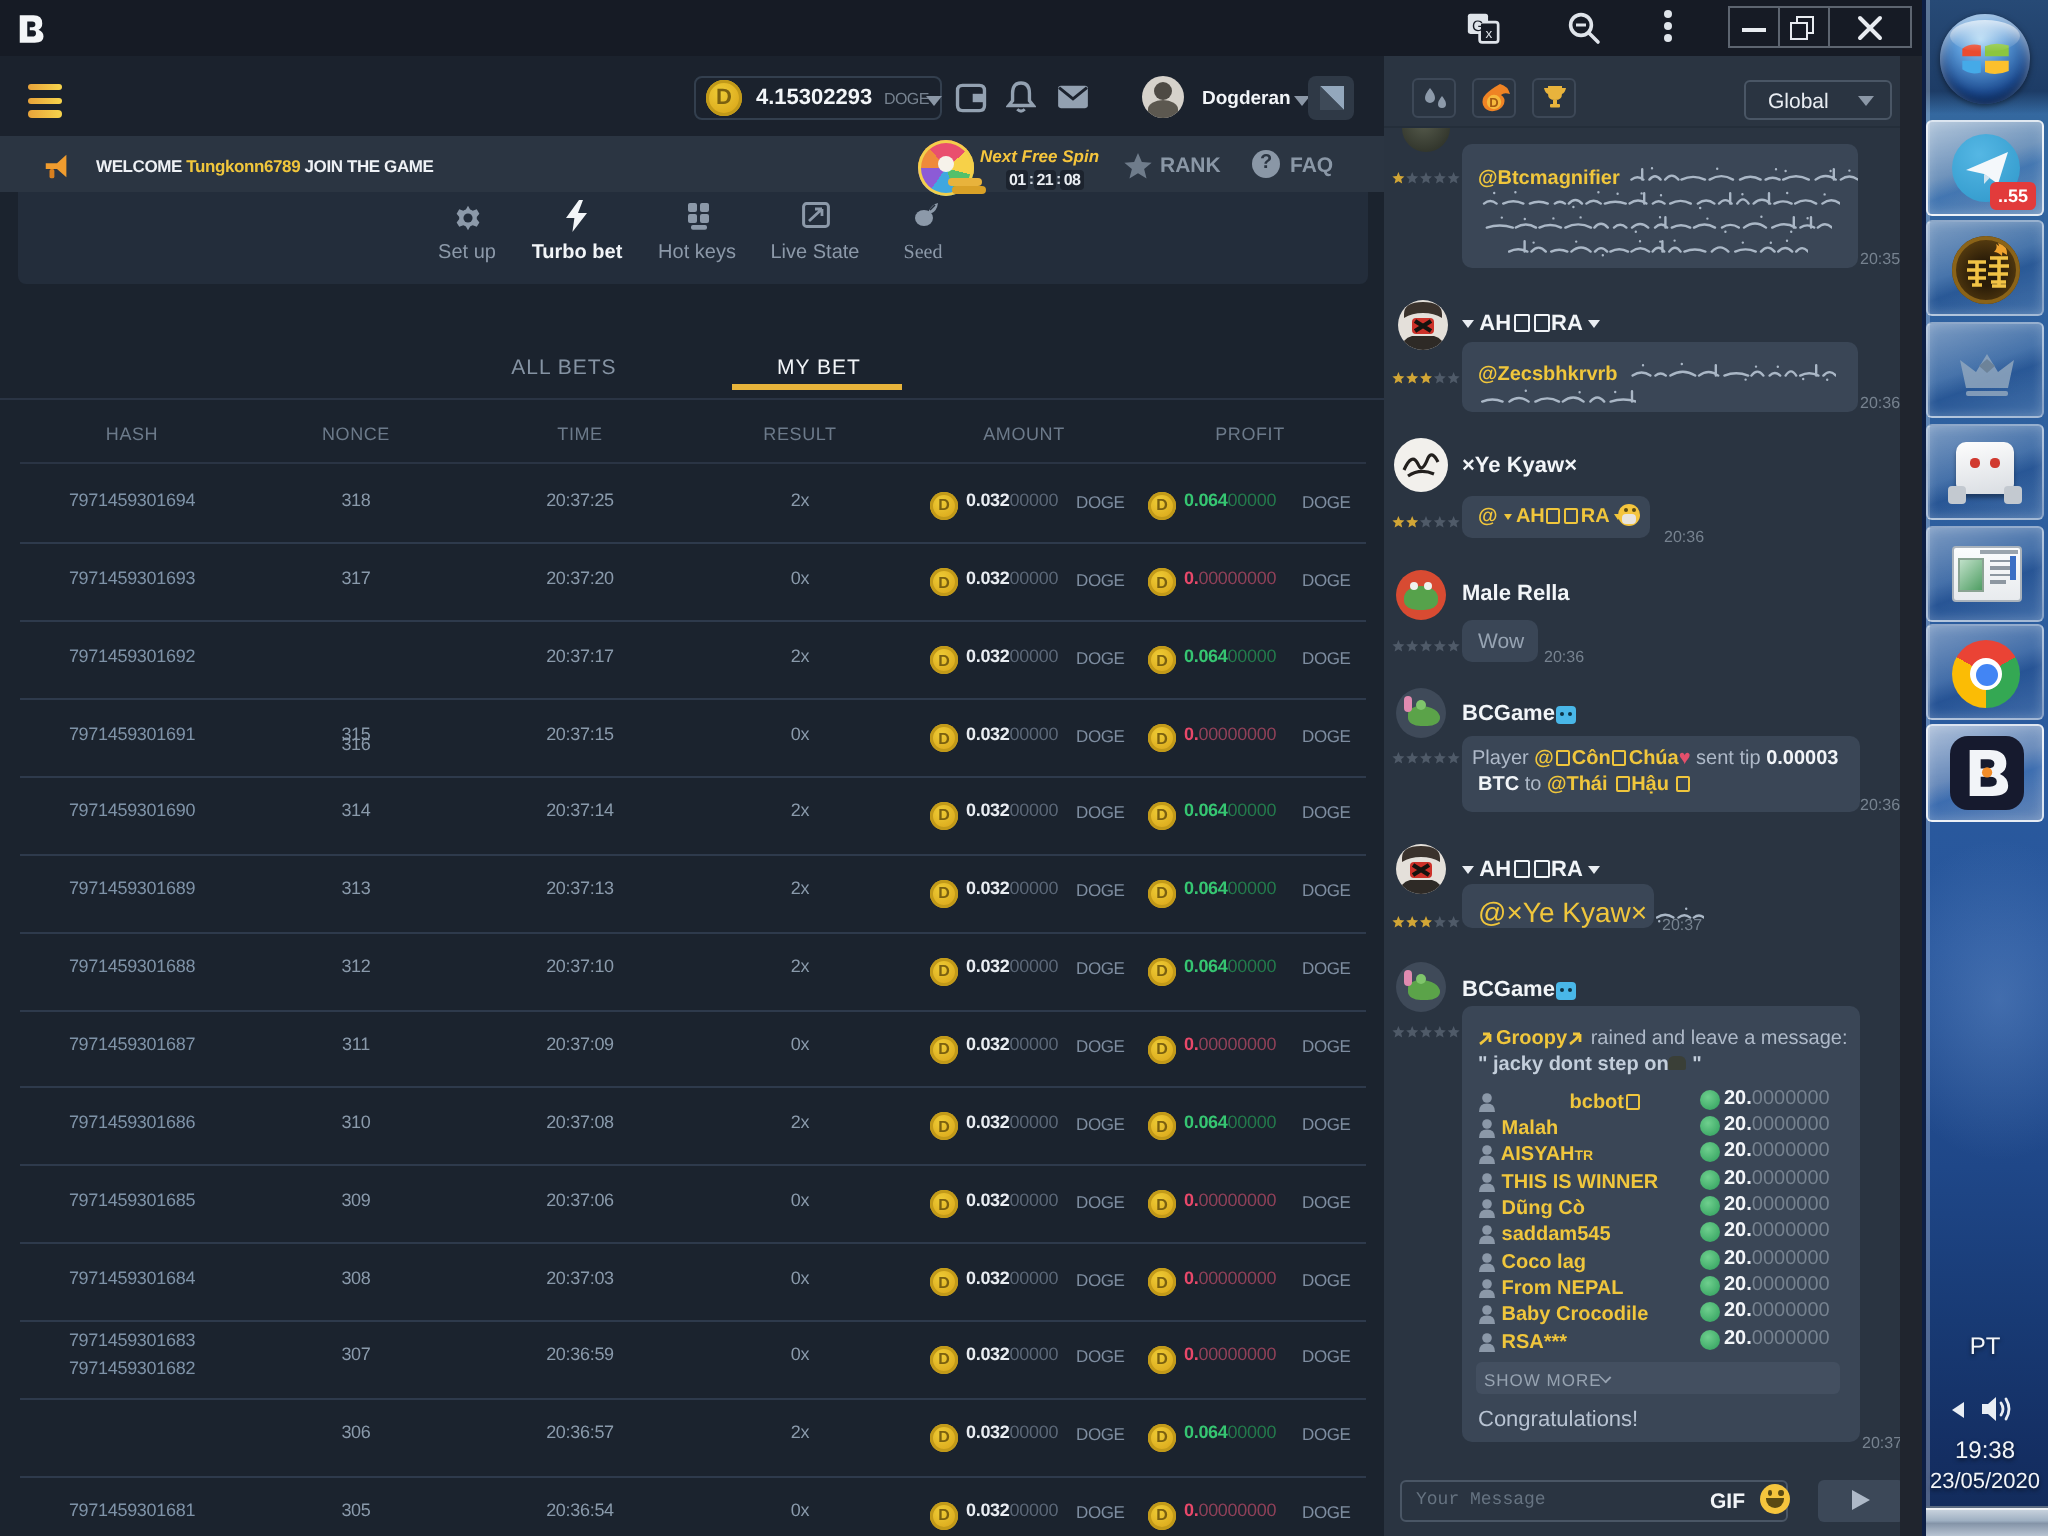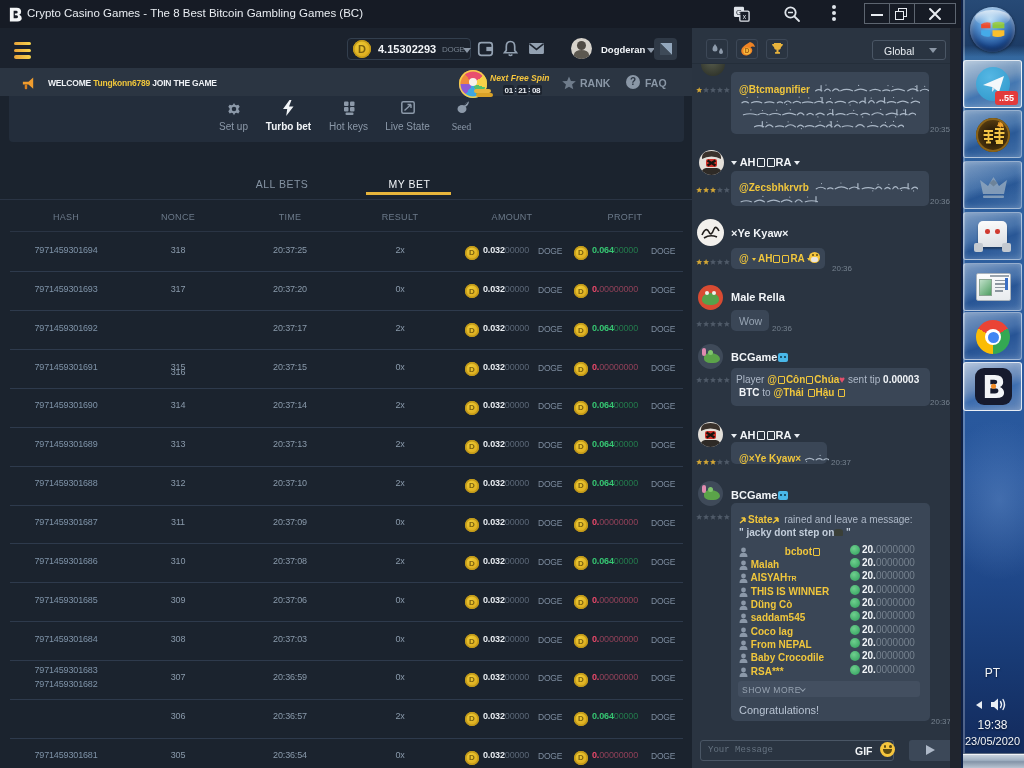--- a/index.html
+++ b/index.html
@@ -41,21 +41,20 @@
   .tofu { display:inline-block; width:8px; height:9px; border:1px solid currentColor; border-radius:1px; margin:0 1px; vertical-align:-1px; }
 
 </style>
 </head>
 <body>
 <div id="desk">
   <div id="titlebar">
     <svg class="abs" style="left:8px;top:7px" width="15" height="15" viewBox="0 0 24 24">
       <path d="M3 1 L14 1 Q21 1 21 7.5 Q21 11 18 12.5 Q22 14 22 18 Q22 23 15 23 L3 23 Z M9 6 L9 18 L13 18 Q16 18 16 15.5 Q16 13 13.5 13 L11 13 L11 10.5 L13 10.5 Q15.5 10.5 15.5 8.3 Q15.5 6 13 6 Z" fill="#f4f6f8"></path>
     </svg>
-    <div class="abs" style="left:27px;top:7px;font-size:11.5px;color:#e9edf2;">Crypto Casino Games - The 8 Best Bitcoin Gambling Games (BC)</div>
     <svg class="abs" style="left:733px;top:6px" width="17" height="16" viewBox="0 0 20 19">
       <rect x="1" y="1" width="12" height="12" rx="1.5" fill="#dfe4ea"></rect>
       <rect x="8" y="6" width="11" height="12" rx="1.5" fill="#161b25" stroke="#dfe4ea" stroke-width="1.6"></rect>
       <text x="7" y="11" font-size="9" fill="#161b25" text-anchor="middle" font-family="Liberation Sans">G</text>
       <text x="13.5" y="15.5" font-size="8" fill="#dfe4ea" text-anchor="middle" font-family="Liberation Sans">x</text>
     </svg>
     <svg class="abs" style="left:783px;top:5px" width="18" height="18" viewBox="0 0 18 18">
       <circle cx="7.5" cy="7.5" r="5.2" fill="none" stroke="#dfe4ea" stroke-width="1.8"></circle>
       <line x1="11.5" y1="11.5" x2="16" y2="16" stroke="#dfe4ea" stroke-width="1.8" stroke-linecap="round"></line>
       <line x1="5" y1="7.5" x2="10" y2="7.5" stroke="#dfe4ea" stroke-width="1.5"></line>
@@ -462,21 +461,21 @@
             </svg></div>
         <div class="abs nm" style="left:39px;top:365px;"><span style="display:inline-block;width:0;height:0;border-left:3px solid transparent;border-right:3px solid transparent;border-top:4px solid #e9edf2;vertical-align:1px;"></span> AH<span class="tofu"></span><span class="tofu"></span>RA <span style="display:inline-block;width:0;height:0;border-left:3px solid transparent;border-right:3px solid transparent;border-top:4px solid #e9edf2;vertical-align:1px;"></span></div>
         <div class="abs" style="left:3px;top:388px;"><svg width="36" height="8" viewBox="0 0 36 8">
               <polygon points="4.2,1.0 5.0,3.0 7.2,3.2 5.6,4.6 6.1,6.8 4.2,5.6 2.3,6.8 2.8,4.6 1.2,3.2 3.4,3.0" fill="#d2a636"></polygon>
               <polygon points="11.1,1.0 11.9,3.0 14.1,3.2 12.5,4.6 13.0,6.8 11.1,5.6 9.2,6.8 9.7,4.6 8.1,3.2 10.3,3.0" fill="#d2a636"></polygon>
               <polygon points="18.0,1.0 18.8,3.0 21.0,3.2 19.4,4.6 19.9,6.8 18.0,5.6 16.1,6.8 16.6,4.6 15.0,3.2 17.2,3.0" fill="#d2a636"></polygon>
               <polygon points="24.9,1.0 25.7,3.0 27.9,3.2 26.3,4.6 26.8,6.8 24.9,5.6 23.0,6.8 23.5,4.6 21.9,3.2 24.1,3.0" fill="#4f5a68"></polygon>
               <polygon points="31.8,1.0 32.6,3.0 34.8,3.2 33.2,4.6 33.7,6.8 31.8,5.6 29.9,6.8 30.4,4.6 28.8,3.2 31.0,3.0" fill="#4f5a68"></polygon>
             </svg></div>
         <div class="bub" style="left:39px;top:378px;width:96px;height:22px;"></div>
-        <div class="abs" style="left:47px;top:384px;"><span style="color:#f0c63c;font-weight:bold;font-size:10px;">@×Ye Kyaw×</span> <svg width="24" height="10" viewBox="0 0 24 10" style="vertical-align:middle">
+        <div class="abs" style="left:47px;top:384px;"><span style="color:#f0c63c;font-weight:normal;font-size:14px;">@×Ye Kyaw×</span> <svg width="24" height="10" viewBox="0 0 24 10" style="vertical-align:middle">
               <path d="M24.0 6.8 Q21.5 4.7 18.9 6.8 M17.1 6.8 Q14.2 4.4 11.2 6.8 M15.1 2.4 l0.01 0 M8.7 6.8 Q4.6 4.0 0.5 6.8 M1.6 8.6 l0.01 0" fill="none" stroke="#aab7c6" stroke-width="1.2" stroke-linecap="round"></path>
             </svg></div>
         <div class="tme" style="left:139px;top:394px;">20:37</div>
         <div class="abs" style="left:6px;top:417px;width:25px;height:25px;border-radius:50%;background:#3f4a59;overflow:hidden;">
             <div class="abs" style="left:6px;top:9px;width:16px;height:10px;border-radius:40% 60% 40% 40%;background:#5ba349;"></div>
             <div class="abs" style="left:10px;top:6px;width:5px;height:5px;border-radius:50%;background:#7fc56b;"></div>
             <div class="abs" style="left:4px;top:4px;width:4px;height:8px;border-radius:2px;background:#e08bb0;"></div>
           </div>
         <div class="abs nm" style="left:39px;top:425px;">BCGame</div>
         <div class="abs" style="left:86px;top:427px;width:10px;height:9px;border-radius:2px;background:#49b7e8;">
@@ -486,21 +485,21 @@
         <div class="abs" style="left:3px;top:443px;"><svg width="36" height="8" viewBox="0 0 36 8">
               <polygon points="4.2,1.0 5.0,3.0 7.2,3.2 5.6,4.6 6.1,6.8 4.2,5.6 2.3,6.8 2.8,4.6 1.2,3.2 3.4,3.0" fill="#4f5a68"></polygon>
               <polygon points="11.1,1.0 11.9,3.0 14.1,3.2 12.5,4.6 13.0,6.8 11.1,5.6 9.2,6.8 9.7,4.6 8.1,3.2 10.3,3.0" fill="#4f5a68"></polygon>
               <polygon points="18.0,1.0 18.8,3.0 21.0,3.2 19.4,4.6 19.9,6.8 18.0,5.6 16.1,6.8 16.6,4.6 15.0,3.2 17.2,3.0" fill="#4f5a68"></polygon>
               <polygon points="24.9,1.0 25.7,3.0 27.9,3.2 26.3,4.6 26.8,6.8 24.9,5.6 23.0,6.8 23.5,4.6 21.9,3.2 24.1,3.0" fill="#4f5a68"></polygon>
               <polygon points="31.8,1.0 32.6,3.0 34.8,3.2 33.2,4.6 33.7,6.8 31.8,5.6 29.9,6.8 30.4,4.6 28.8,3.2 31.0,3.0" fill="#4f5a68"></polygon>
             </svg></div>
         <div class="bub" style="left:39px;top:439px;width:199px;height:218px;"></div>
         <div class="abs" style="left:47px;top:450px;font-size:10px;color:#aeb9c8;"><svg width="9" height="9" viewBox="0 0 9 9" style="vertical-align:-1px">
               <path d="M1 8 Q4 6 6 3 M6 3 L6 7 M6 3 L2.5 3" stroke="#f0c63c" stroke-width="1.4" fill="none"></path>
-            </svg><b style="color:#f0c63c">State</b><svg width="9" height="9" viewBox="0 0 9 9" style="vertical-align:-1px">
+            </svg><b style="color:#f0c63c">Groopy</b><svg width="9" height="9" viewBox="0 0 9 9" style="vertical-align:-1px">
               <path d="M1 8 Q4 6 6 3 M6 3 L6 7 M6 3 L2.5 3" stroke="#f0c63c" stroke-width="1.4" fill="none"></path>
             </svg> rained and leave a message:</div>
         <div class="abs" style="left:47px;top:463px;font-size:10px;color:#c3cedb;font-weight:bold;">" jacky dont step on<span style="display:inline-block;width:9px;height:7px;background:#3a3f37;border-radius:3px 3px 1px 1px;"></span> "</div>
         <div class="abs" style="left:47px;top:476.5px;height:13px;"><svg width="9" height="10" viewBox="0 0 9 10" style="vertical-align:-2px">
               <circle cx="4.5" cy="3" r="2.4" fill="#8b98a8"></circle>
               <path d="M0.5 10 Q0.5 5.8 4.5 5.8 Q8.5 5.8 8.5 10 Z" fill="#8b98a8"></path>
             </svg><span style="color:#f0c63c;font-weight:bold;font-size:10px;margin-left:34px;"> bcbot<span class="tofu" style="width:7px;height:8px;"></span></span></div>
         <div class="abs" style="left:158px;top:480.5px;width:10px;height:10px;border-radius:50%;background:radial-gradient(circle at 40% 35%,#6fcf8e,#2e9e5b);"></div>
         <div class="abs" style="left:170px;top:479.5px;font-size:10px;"><b style="color:#f2f5f8">20.</b><span style="color:#76828f">0000000</span></div>
         <div class="abs" style="left:47px;top:489.8px;height:13px;"><svg width="9" height="10" viewBox="0 0 9 10" style="vertical-align:-2px">

